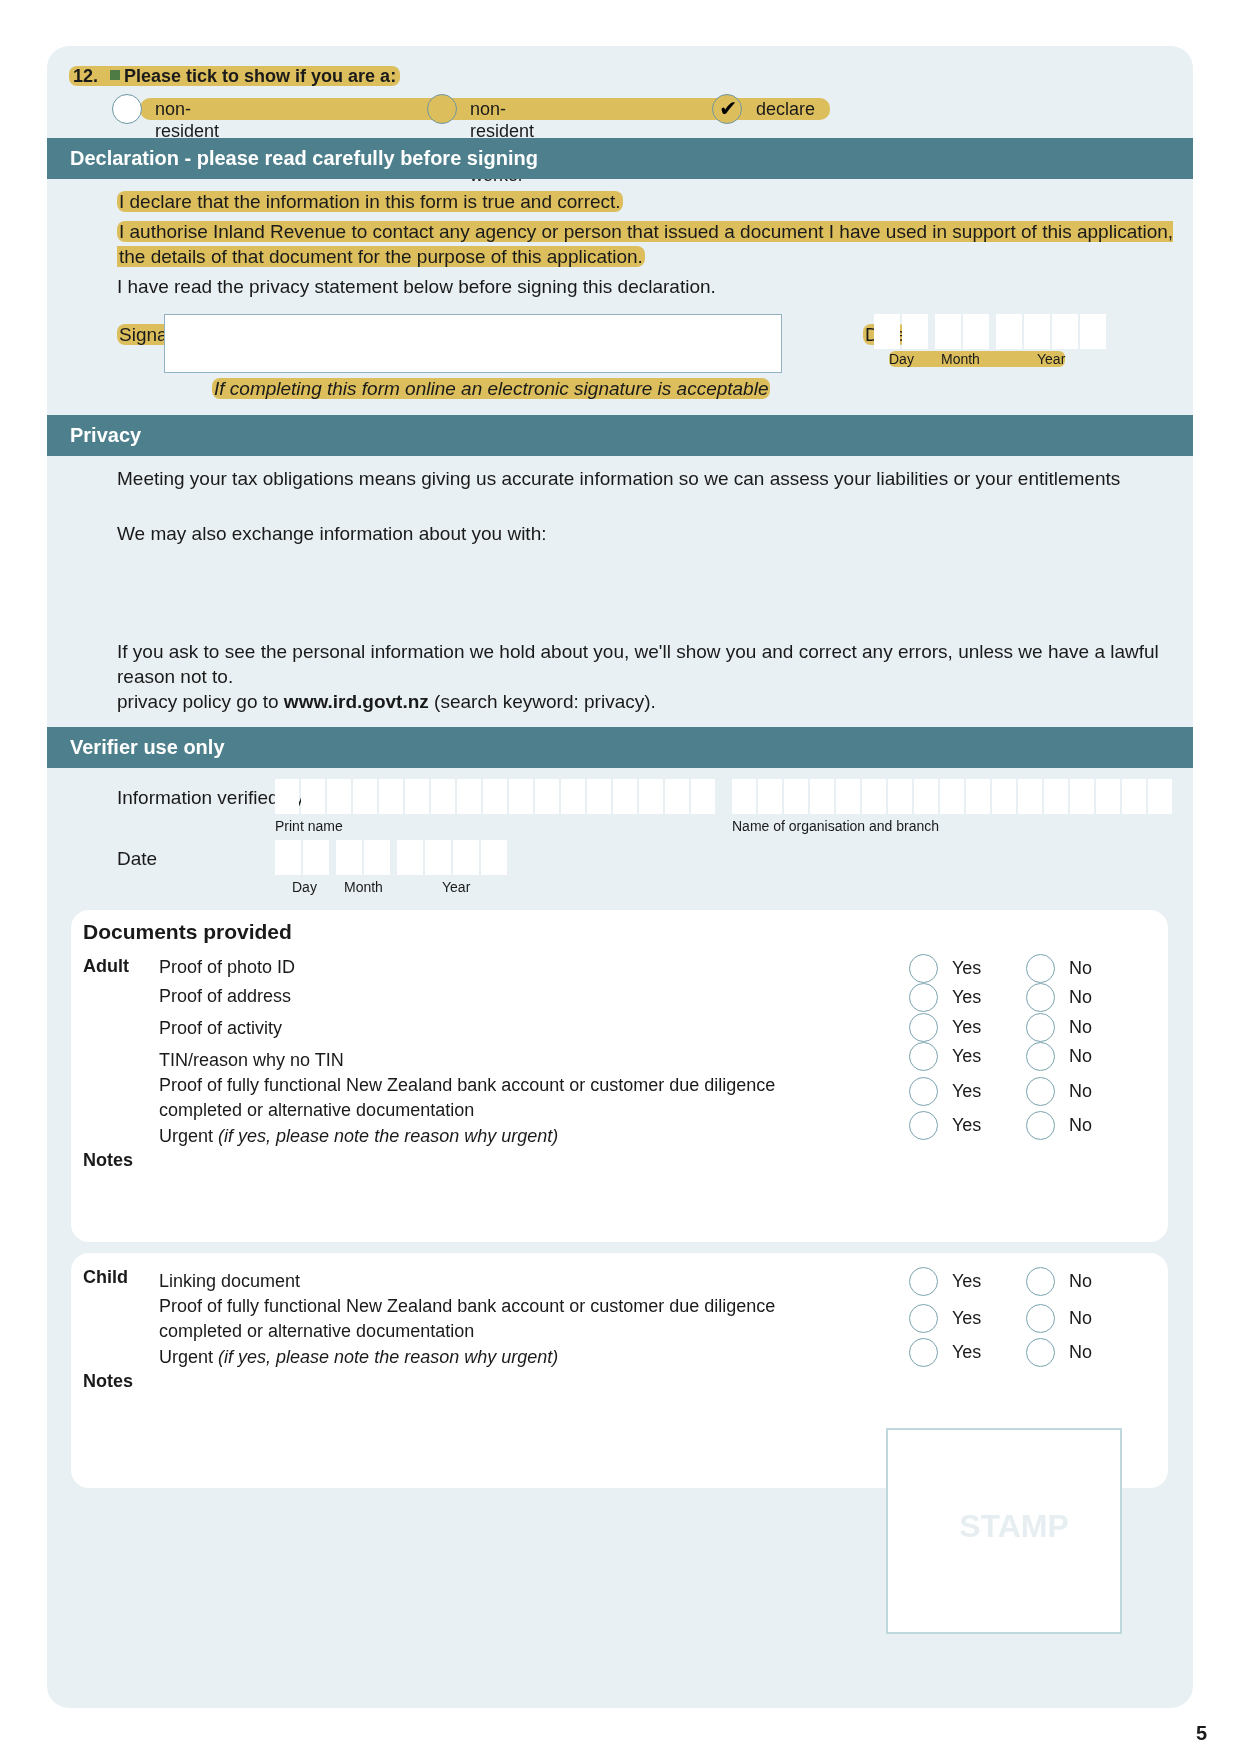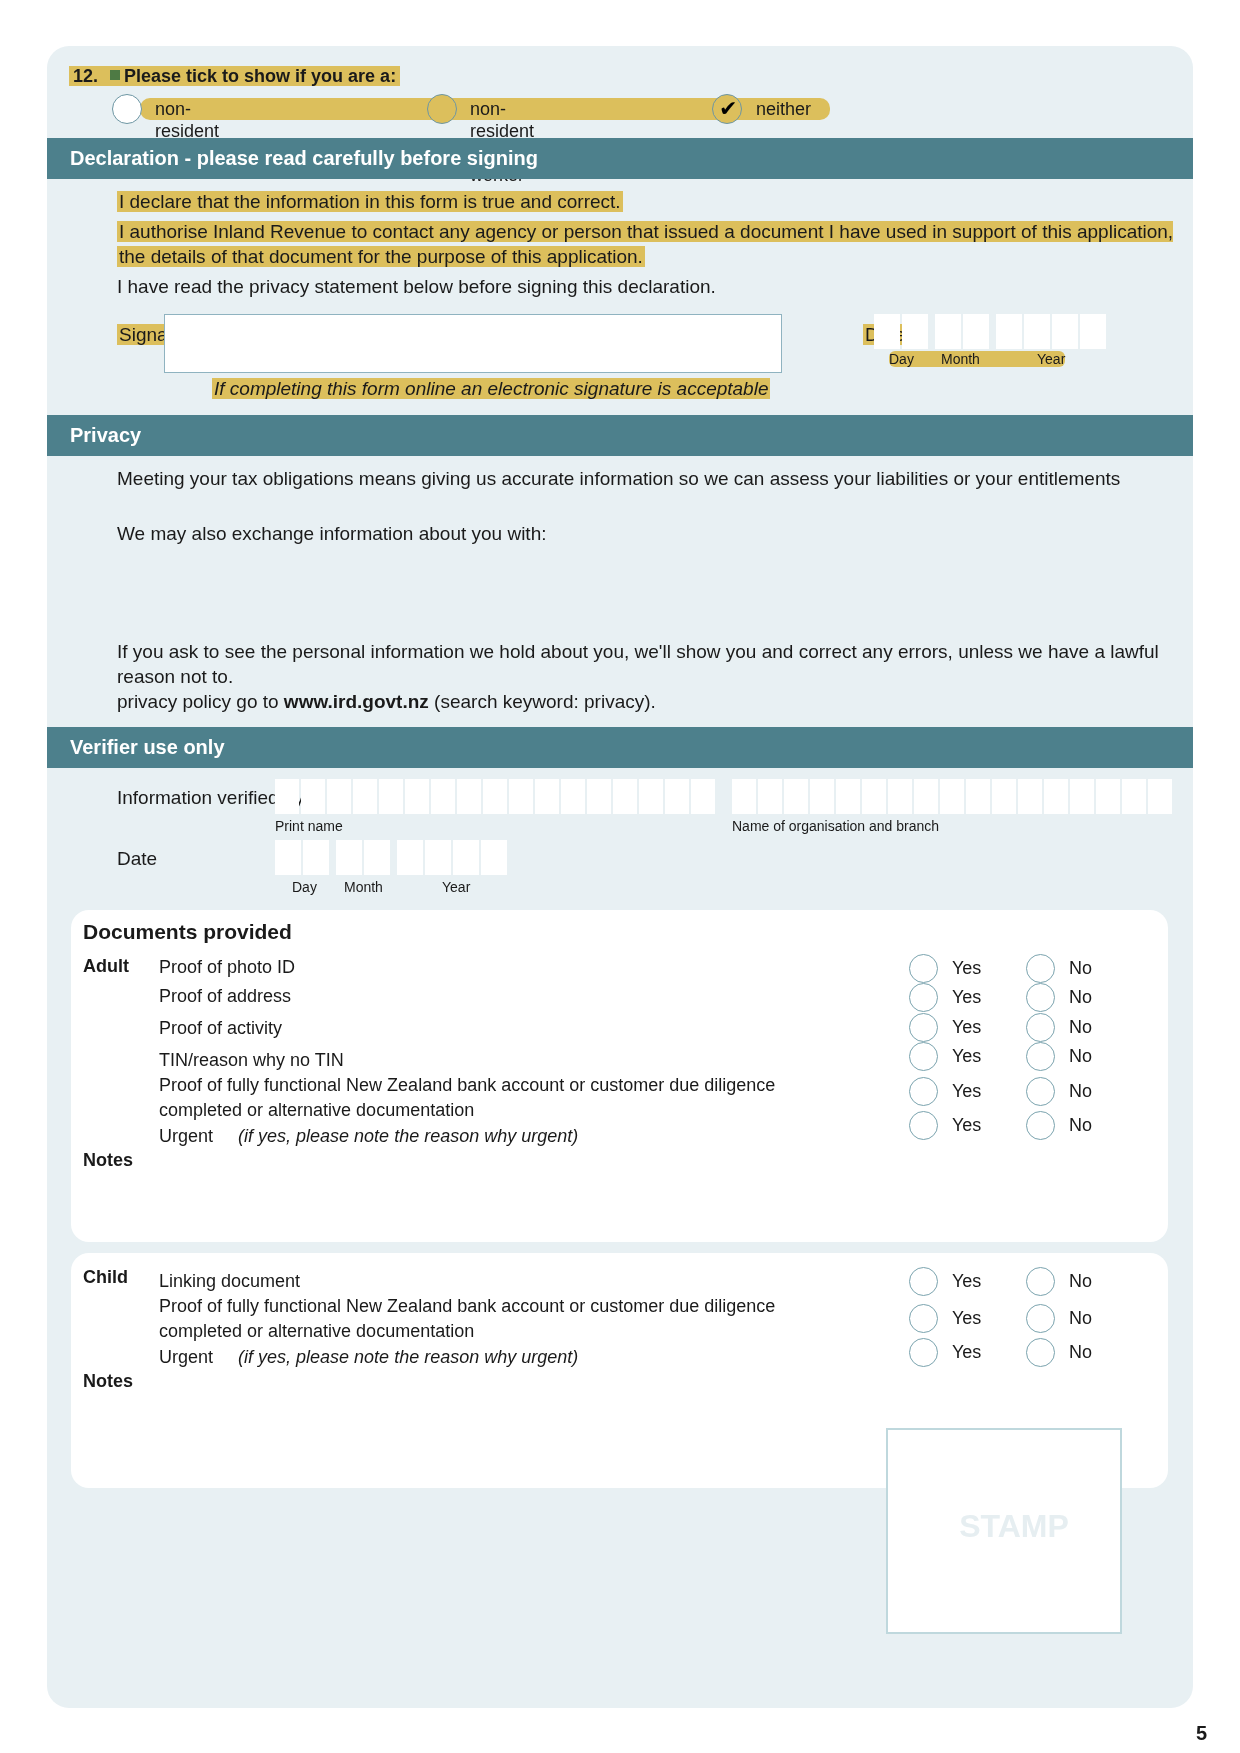--- a/index.html
+++ b/index.html
@@ -3,21 +3,21 @@
 <meta charset="utf-8">
 <style>
   * { box-sizing: border-box; margin: 0; padding: 0; }
   html, body { width: 1240px; height: 1753px; background: #ffffff; }
   body { font-family: "Liberation Sans", sans-serif; color: #1a1a1a; position: relative; }
 
   .panel {
     position: absolute; left: 47px; top: 46px; width: 1146px; height: 1662px;
     background: #e8f0f3; border-radius: 22px; overflow: hidden;
   }
-  .hl { background: #dcbf5c; border-radius: 0; padding: 0 2px; }
+  .hl { background: #dcbf5c; border-radius: 8px; padding: 0 2px; }
 
   
   .q12 { position: absolute; left: 22px; top: 20px; font-size: 18px; font-weight: bold; }
   .q12 .num { margin-right: 12px; }
   .q12 .sq { display: inline-block; width: 10px; height: 10px; background: #4e7a44; margin-right: 4px; vertical-align: 2px; }
   .opts { position: absolute; left: 65px; top: 48px; height: 24px; }
   .opt-band { position: absolute; top: 4px; height: 22px; background: #dcbf5c; border-radius: 10px; }
   .radio-big {
     position: absolute; width: 30px; height: 30px; border-radius: 50%;
     border: 1.5px solid #6d96a3; background: #fff;
@@ -47,21 +47,21 @@
   ul.priv { position: absolute; left: 22px; top: 503px; list-style: none; font-size: 18px; line-height: 27px; }
   ul.priv li::before { content: "•"; display: inline-block; width: 29px; }
 
   .vcells { position: absolute; display: flex; }
   .vcells .cell { width: 24px; height: 35px; margin-right: 2px; }
 
   .card { position: absolute; left: 24px; width: 1097px; background: #fff; border-radius: 18px; }
   .card-title { position: absolute; left: 12px; top: 10px; font-size: 21px; font-weight: bold; }
   .cat { position: absolute; left: 12px; font-size: 18px; font-weight: bold; }
   .row-label { position: absolute; left: 88px; font-size: 18px; line-height: 25px; }
-  .row-label i { font-style: italic; margin-left: 20px; }
+  .row-label i { font-style: italic; }
   .yn { position: absolute; left: 838px; height: 30px; width: 220px; }
   .yn .rad { position: absolute; top: 0; width: 29px; height: 29px; border-radius: 50%; border: 1.5px solid #7aa3ae; background: #fff; }
   .yn .lab { position: absolute; top: 4px; font-size: 18px; }
 
   .stamp {
     position: absolute; left: 886px; top: 1428px; width: 236px; height: 206px;
     background: #fff; border: 2px solid #bfd8dd;
   }
   .stamp span { position: absolute; left: 0; right: 0; top: 78px; text-align: center; font-size: 32px; font-weight: bold; color: #e6eef1; padding-left: 20px; }
   .page-num { position: absolute; left: 1196px; top: 1722px; font-size: 20px; font-weight: bold; }
@@ -78,21 +78,21 @@
   </div>
   <div class="opts">
     <div class="opt-band" style="left:28px; width:690px;"></div>
     <div class="radio-big" style="left:0; top:0;"></div>
     <span class="opt-label" style="left:43px;">non-resident contractor</span>
     <div class="radio-big filled" style="left:315px; top:0;"></div>
     <span class="opt-label" style="left:358px;">non-resident seasonal worker</span>
     <div class="radio-big filled" style="left:600px; top:0;">
       <span class="tick">✔</span>
     </div>
-    <span class="opt-label" style="left:644px;">neither</span>
+    <span class="opt-label" style="left:644px;">declare</span>
   </div>
 
   <div class="sec-head" style="top:92px;">Declaration - please read carefully before signing</div>
   <div class="text" style="left:22px; top:143px;"><span class="hl">I declare that the information in this form is true and correct.</span></div>
   <div class="text" style="left:22px; top:173px;"><span class="hl">I authorise Inland Revenue to contact any agency or person that issued a document I have used in support of this application, to verify</span></div>
   <div class="text" style="left:22px; top:198px;"><span class="hl">the details of that document for the purpose of this application.</span></div>
   <div class="text" style="left:22px; top:228px;">I have read the privacy statement below before signing this declaration.</div>
 
   <div class="text" style="left:22px; top:276px;"><span class="hl">Signature</span></div>
   <div class="sig-box"></div>

